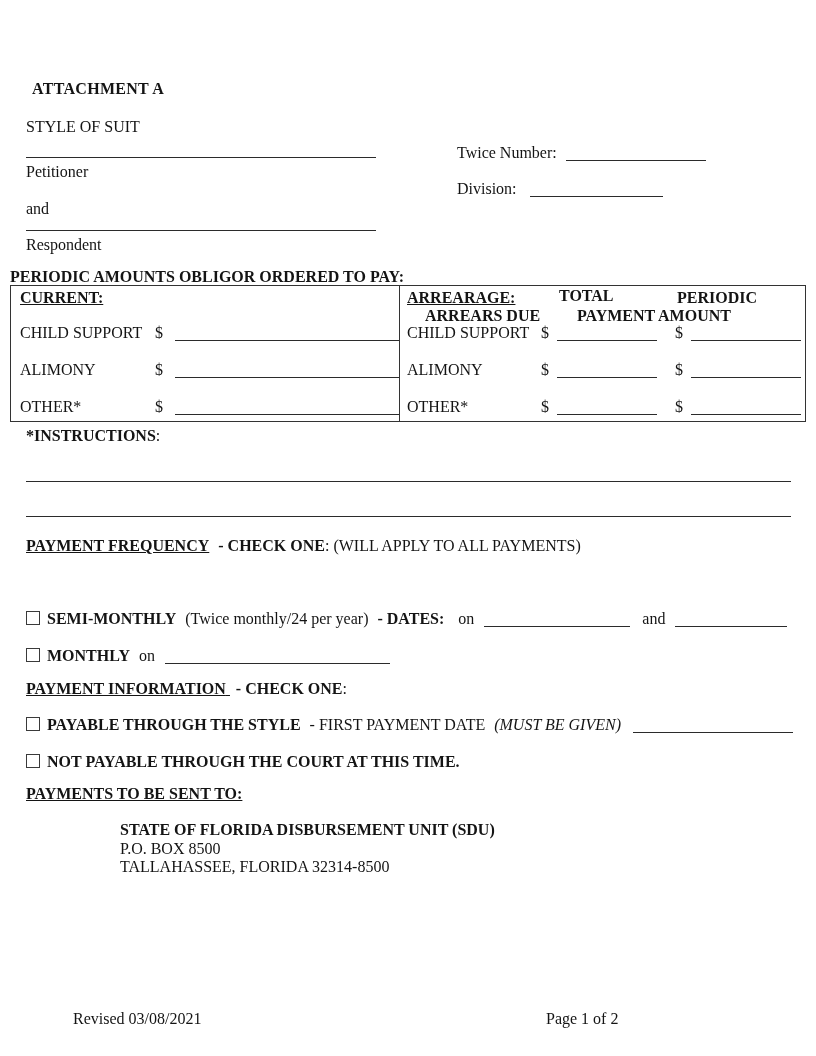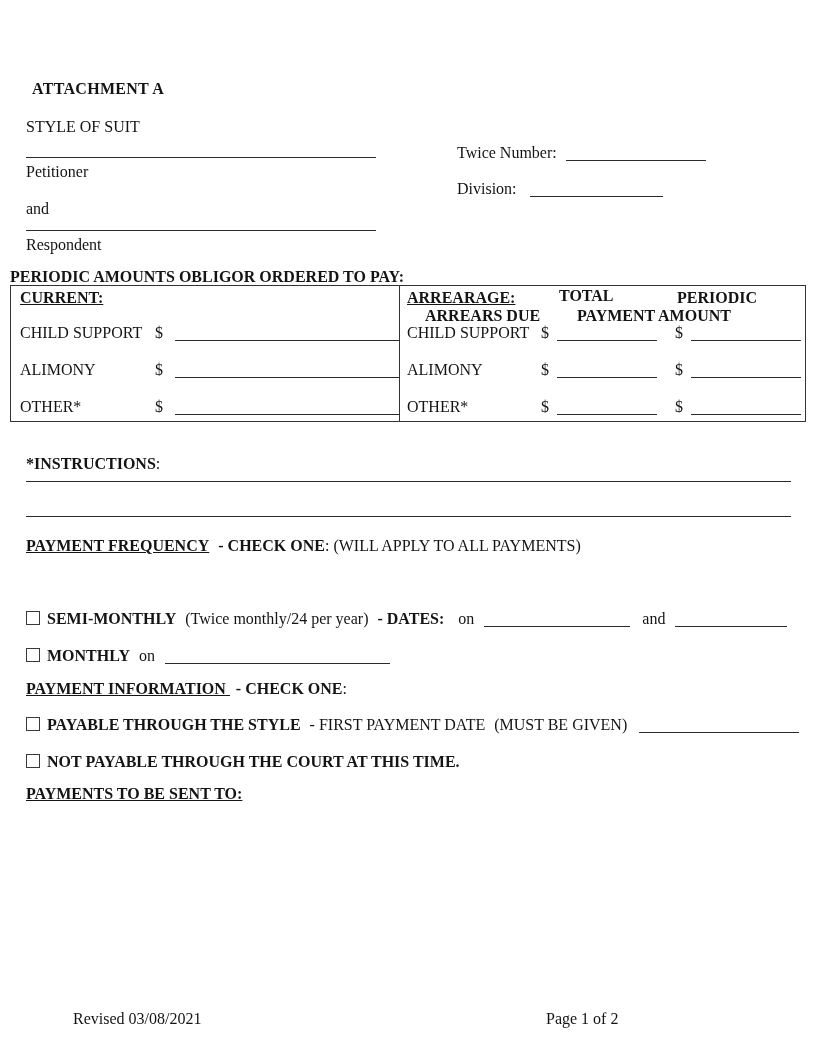--- a/index.html
+++ b/index.html
@@ -3,21 +3,21 @@
 <meta charset="utf-8">
 <style>
   html,body { margin:0; padding:0; background:#fff; }
   .page {
     position:relative; width:816px; height:1056px; background:#ffffff;
     font-family:"Liberation Serif","DejaVu Serif",serif;
     font-size:16px; line-height:19px; color:#141414; overflow:hidden;
   }
   .abs { position:absolute; white-space:nowrap; }
   .b { font-weight:bold; }
-  .i { }
+  .i { font-style:italic; }
   .u { text-decoration:underline; }
   .u-sp::after { content:"\00a0"; text-decoration:underline; }
   .ctr { left:8px; width:100%; text-align:left;padding-left:24px; }
   .blank {
     display:inline-block; height:14px; vertical-align:-3px;
     border-bottom:1.2px solid #2b2b2b;
   }
   .fill-line { position:absolute; height:0; border-bottom:1.2px solid #2b2b2b; }
   .cb {
     display:inline-block; width:12px; height:12px; background:#fff;
@@ -109,21 +109,21 @@
     </div>
     <div class="abs" style="left:396px; top:74px">
       <span class="lblR">ALIMONY</span>
       <span class="dollar">$</span>
       <span class="blank" style="width:100px; margin-left:4px"></span>
       <span class="dollar" style="margin-left:14px">$</span>
       <span class="blank" style="width:110px; margin-left:4px"></span>
     </div>
   </div>
 
-  <div class="abs" style="left:26px; top:454px">
+  <div class="abs" style="left:26px; top:426px">
     <span class="b">*INSTRUCTIONS</span><span>:</span>
   </div>
   <div class="fill-line" style="left:26px; top:481px; width:765px"></div>
   <div class="fill-line" style="left:26px; top:516px; width:765px"></div>
 
   <div class="abs" style="left:26px; top:536px">
     <span class="b u">PAYMENT FREQUENCY</span>
     <span class="b gap5">- CHECK ONE</span><span>: (WILL APPLY TO ALL PAYMENTS)</span>
   </div>
 
@@ -155,17 +155,22 @@
     <span class="i gap5">(MUST BE GIVEN)</span>
     <span class="blank" style="width:160px; margin-left:8px"></span>
   </div>
 
   <div class="abs" style="left:26px; top:752px">
     <span class="cb"></span><span class="b">NOT PAYABLE THROUGH THE COURT AT THIS TIME.</span>
   </div>
 
   <div class="abs b u" style="left:26px; top:784px">PAYMENTS TO BE SENT TO:</div>
 
+  <div class="abs addr" style="left:120px; top:821px">
+    <div class="b">STATE OF FLORIDA DISBURSEMENT UNIT (SDU)</div>
+    <div>P.O. BOX 8500</div>
+    <div>TALLAHASSEE, FLORIDA 32314-8500</div>
+  </div>
 
   <div class="abs" style="left:73px; top:1009px">Revised 03/08/2021</div>
   <div class="abs" style="left:546px; top:1009px">Page 1 of 2</div>
 
 </div>
 
 </body></html>

